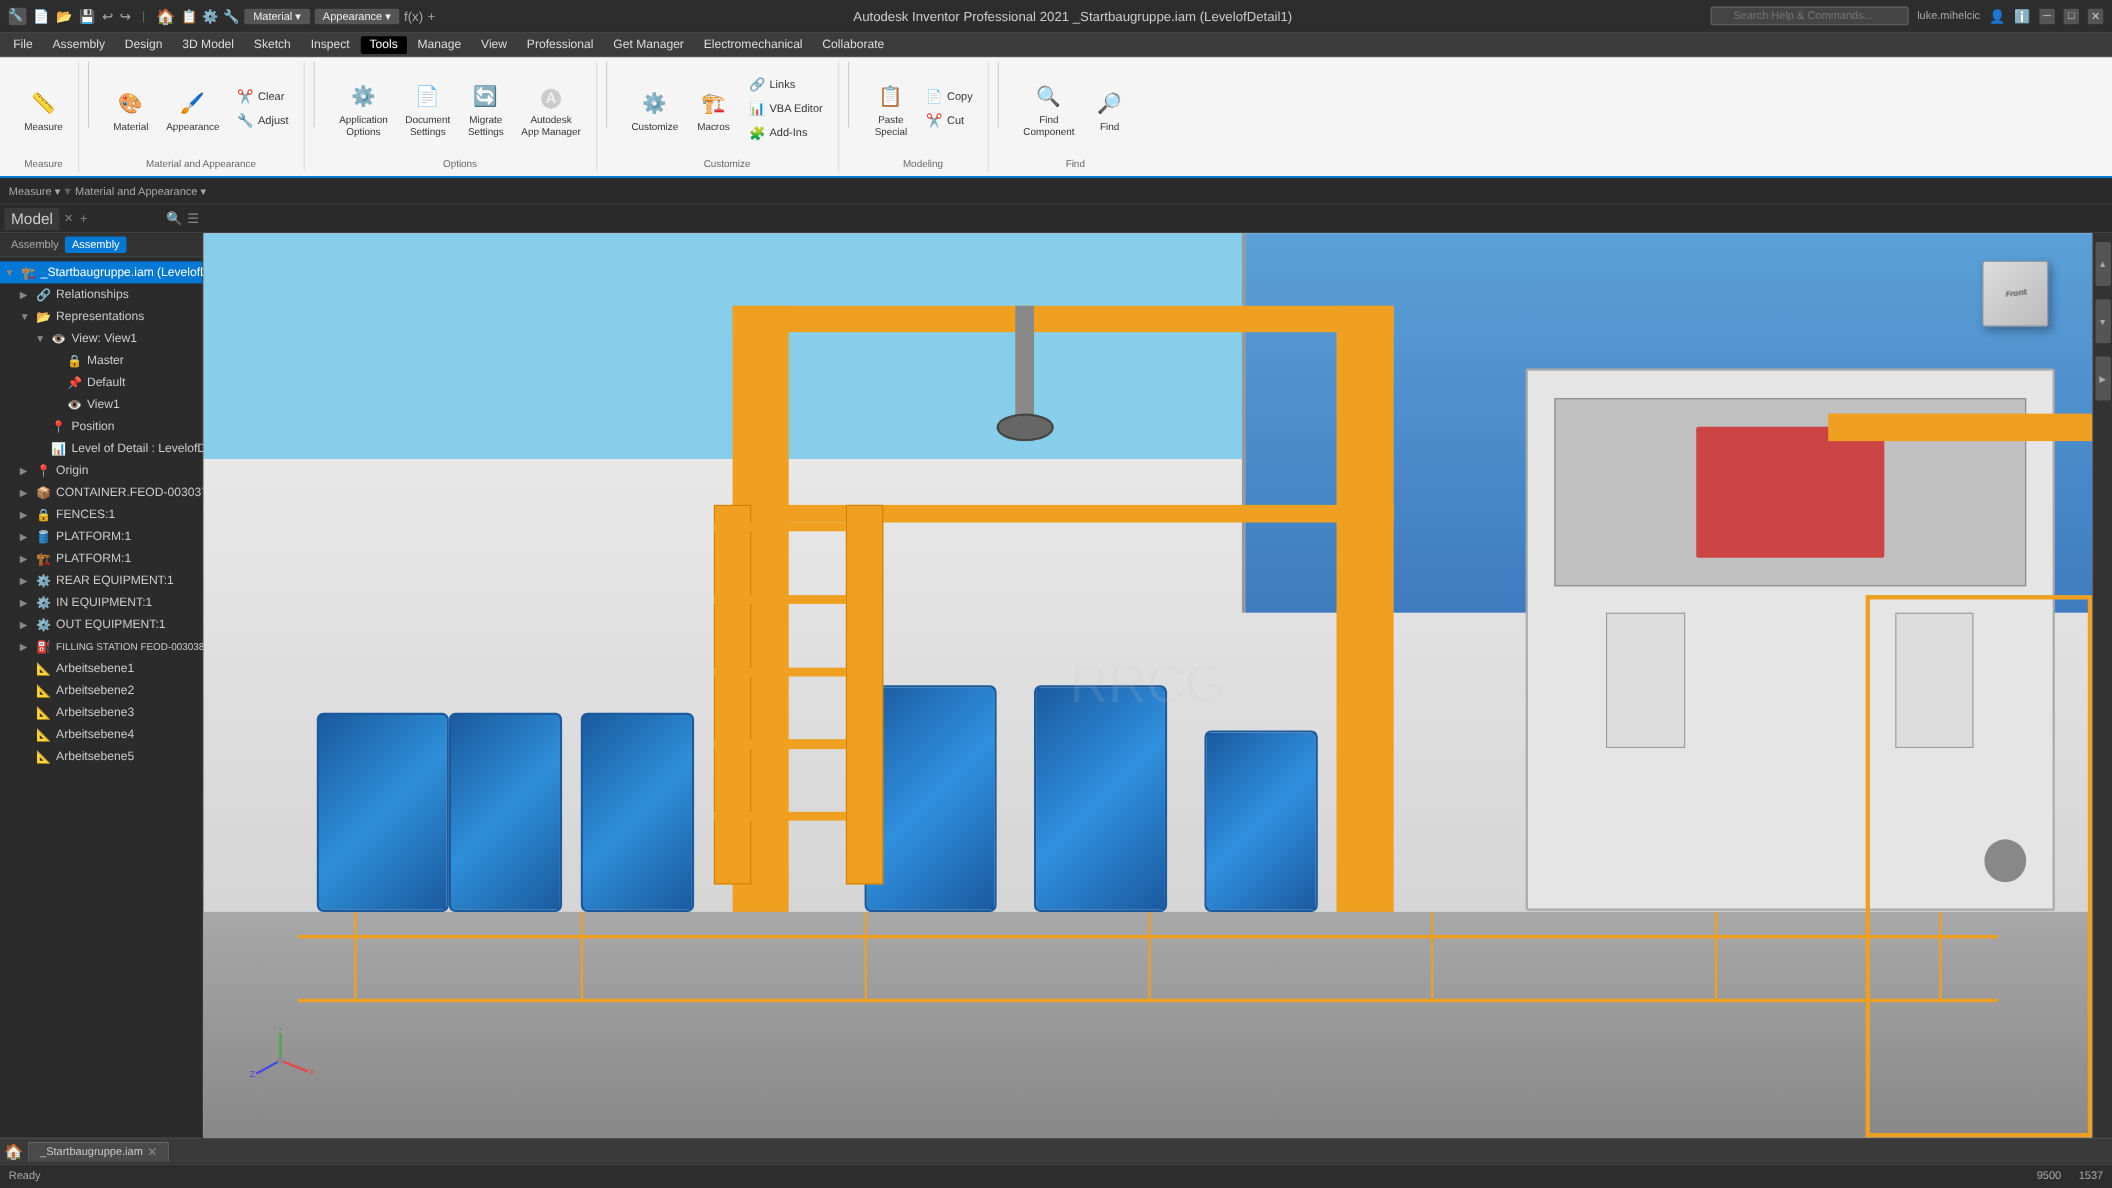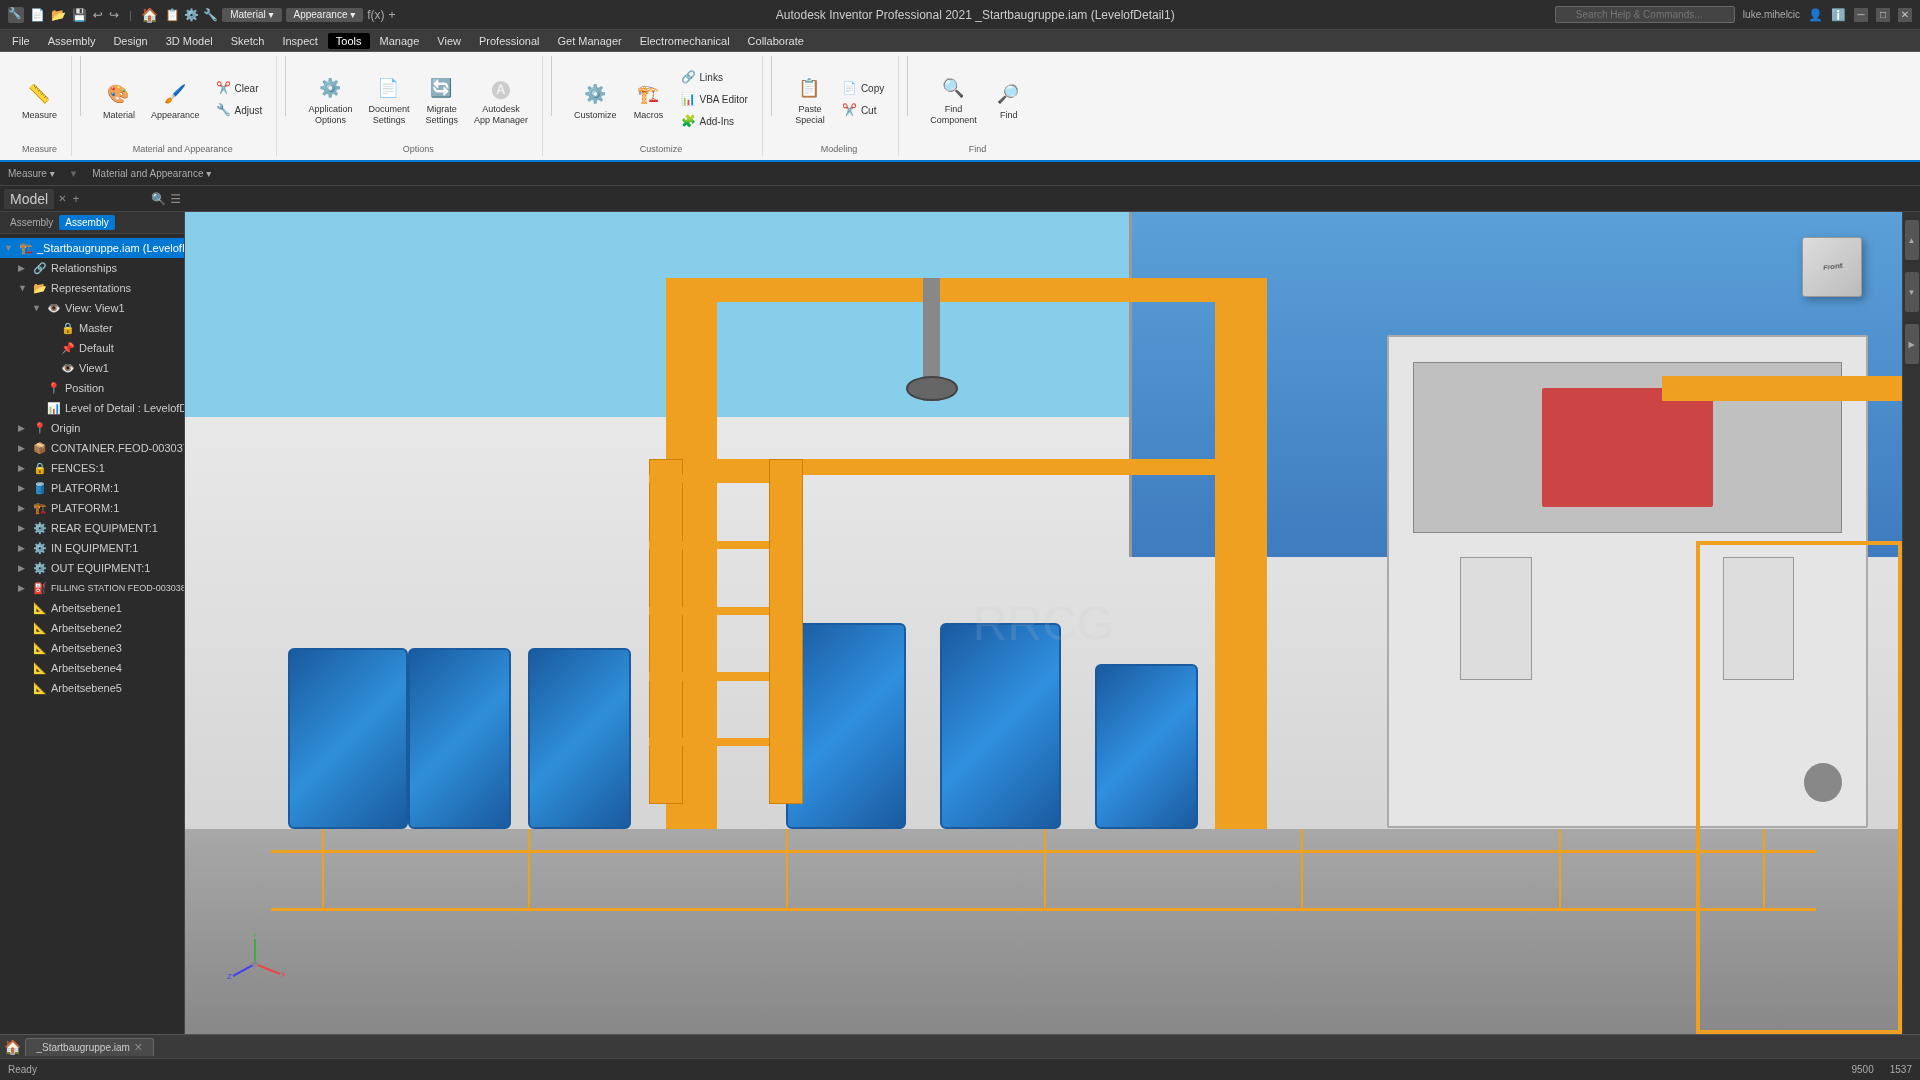--- a/index.html
+++ b/index.html
@@ -99,21 +99,21 @@
       color: #333;
       text-align: center;
       line-height: 1.2;
     }
     #breadcrumb {
       height: 24px;
       background: #2a2a2a;
       display: flex;
       align-items: center;
       padding: 0 8px;
-      gap: 16px;
+      gap: 4px;
       border-bottom: 1px solid #444;
     }
     .breadcrumb-item { font-size: 10px; color: #aaa; cursor: pointer; }
     .breadcrumb-sep { color: #666; }
 
     
     #main {
       display: flex;
       height: calc(1080px - 30px - 22px - 110px - 26px - 24px - 24px - 22px);
     }

